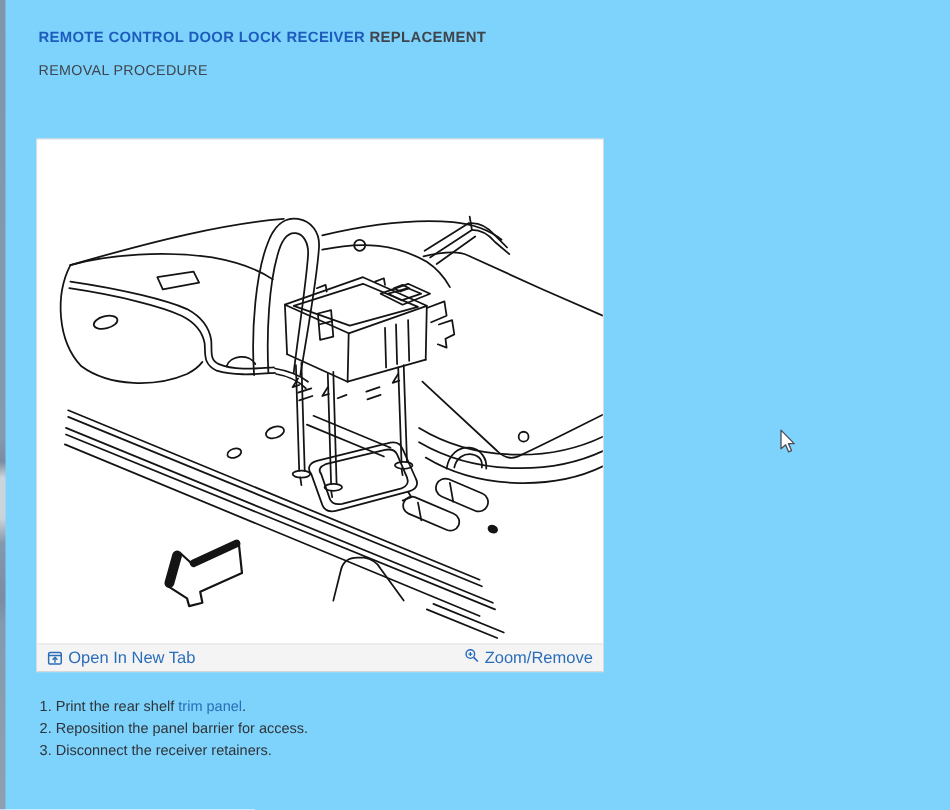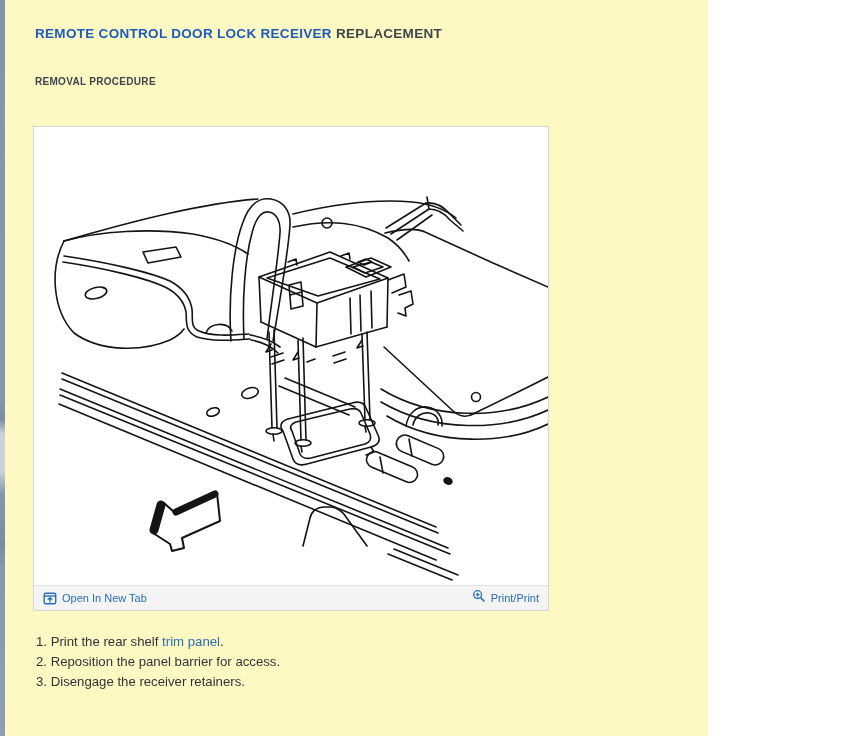--- a/index.html
+++ b/index.html
@@ -2,32 +2,32 @@
 <html style="--title-blue: #1d5cbd; --link-blue: #2a6db9; --heading-dark: #3f454c; --text: #2f3439; --strip: #8397ac; --bar-bg: #f4f4f5;"><head>
 <meta charset="utf-8">
 <style>
   :root{
     --title-blue:#1d5cbd; --link-blue:#2a6db9; --heading-dark:#3f454c;
     --text:#2f3439; --strip:#8397ac; --frame-border:#d6d6d6; --bar-bg:#f4f4f5;
   }
   *{margin:0;padding:0;box-sizing:border-box;}
   html,body{background:#fff;}
   body{font-family:"Liberation Sans", sans-serif;}
-  .page{position:relative;width:708px;height:736px;background:#fef9c3;overflow:hidden;}
+  .page{position:relative;width:864px;height:736px;background:#7dd3fc;overflow:hidden;}
   .edge-strip{position:absolute;left:0;top:0;width:5px;height:736px;
     background:linear-gradient(#8095ab 0%,#8599ae 54%,#798ca2 57%,#ccd4db 59%,#ccd4db 64%,#8599ae 67%,#798ca2 74%,#8599ae 77%,#8da0b3 100%);}
   .title{position:absolute;left:35px;top:26px;font-size:13.5px;font-weight:bold;letter-spacing:.3px;white-space:nowrap;}
   .title .t-link{color:var(--title-blue);}
   .title .t-rest{color:var(--heading-dark);}
-  .subtitle{position:absolute;left:35px;top:76px;font-size:10px;font-weight:bold;letter-spacing:.3px;color:var(--heading-dark);}
+  .subtitle{position:absolute;left:35px;top:56px;font-size:13px;font-weight:normal;letter-spacing:.3px;color:var(--heading-dark);}
   .figure{position:absolute;left:33px;top:126px;width:516px;height:485px;border:1px solid var(--frame-border);background:#fff;}
   .fig-img{position:absolute;left:0;top:0;width:514px;height:458px;background:#fff;}
   .fig-bar{position:absolute;left:0;bottom:0;width:514px;height:25px;background:var(--bar-bg);
     border-top:1px solid #e2e2e2;display:flex;align-items:center;justify-content:space-between;padding:0 9px;}
-  .bar-link{display:flex;align-items:center;gap:5px;color:var(--link-blue);font-size:11px;cursor:pointer;text-decoration:none;}
+  .bar-link{display:flex;align-items:center;gap:5px;color:var(--link-blue);font-size:15px;cursor:pointer;text-decoration:none;}
   .bar-link svg{display:block;}
   .steps{position:absolute;left:36px;top:632px;font-size:13.2px;color:var(--text);line-height:20px;}
   .step-row{white-space:nowrap;}
   .step-link{color:var(--link-blue);text-decoration:none;cursor:pointer;margin-top:22px;}
   .cursor{position:absolute;left:709px;top:390px;}
   svg.line-art{stroke:#141414;fill:none;stroke-width:1.6;stroke-linecap:round;stroke-linejoin:round;}
 </style>
 </head>
 <body>
 
@@ -159,27 +159,27 @@
           <path d="M 7,11.5 V 7 M 4.8,8.8 L 7,6.6 L 9.2,8.8" fill="none" stroke="#2a6db9" stroke-width="1.3"></path>
         </svg>
         <span>Open In New Tab</span>
       </a>
       <a class="bar-link">
         <svg width="14" height="14" viewBox="0 0 14 14" style="margin-bottom:4px">
           <circle cx="5.6" cy="5.6" r="3.9" fill="none" stroke="#2a6db9" stroke-width="1.3"></circle>
           <path d="M 8.6,8.6 L 12.4,12.4" stroke="#2a6db9" stroke-width="1.5"></path>
           <path d="M 5.6,3.8 V 7.4 M 3.8,5.6 H 7.4" stroke="#2a6db9" stroke-width="1.2"></path>
         </svg>
-        <span>Print/Print</span>
+        <span>Zoom/Remove</span>
       </a>
     </div>
   </div>
 
   <div class="steps">
       <div class="step-row"><span>1. </span><span>Print the rear shelf </span><a class="step-link">trim panel</a><span>.</span></div>
       <div class="step-row"><span>2. </span><span>Reposition the panel barrier for access.</span></div>
-      <div class="step-row"><span>3. </span><span>Disengage the receiver retainers.</span></div>
+      <div class="step-row"><span>3. </span><span>Disconnect the receiver retainers.</span></div>
     </div>
 
   <svg class="cursor" width="18" height="24" viewBox="0 0 18 24">
     <path d="M 1,1 L 1,18 L 5.2,14.4 L 7.9,20.8 L 10.5,19.6 L 7.8,13.3 L 13,13.3 Z" fill="#ffffff" stroke="#4a4f5a" stroke-width="1.2" stroke-linejoin="round"></path>
   </svg>
 </div>
 
 </body></html>

